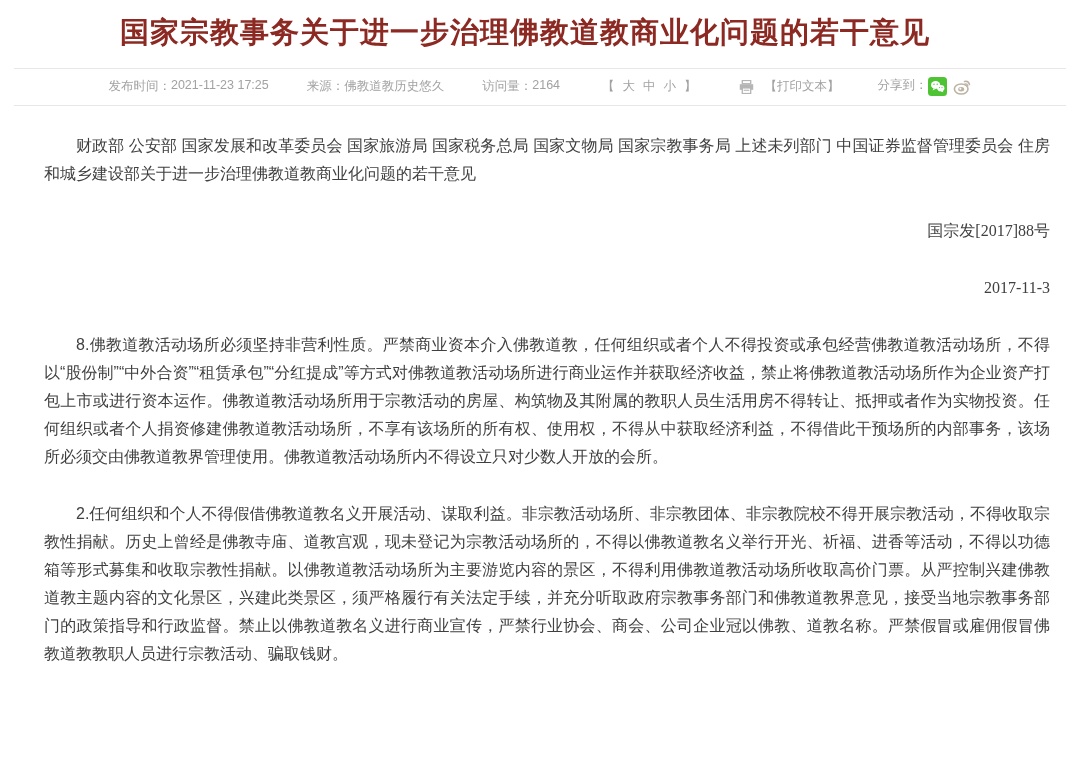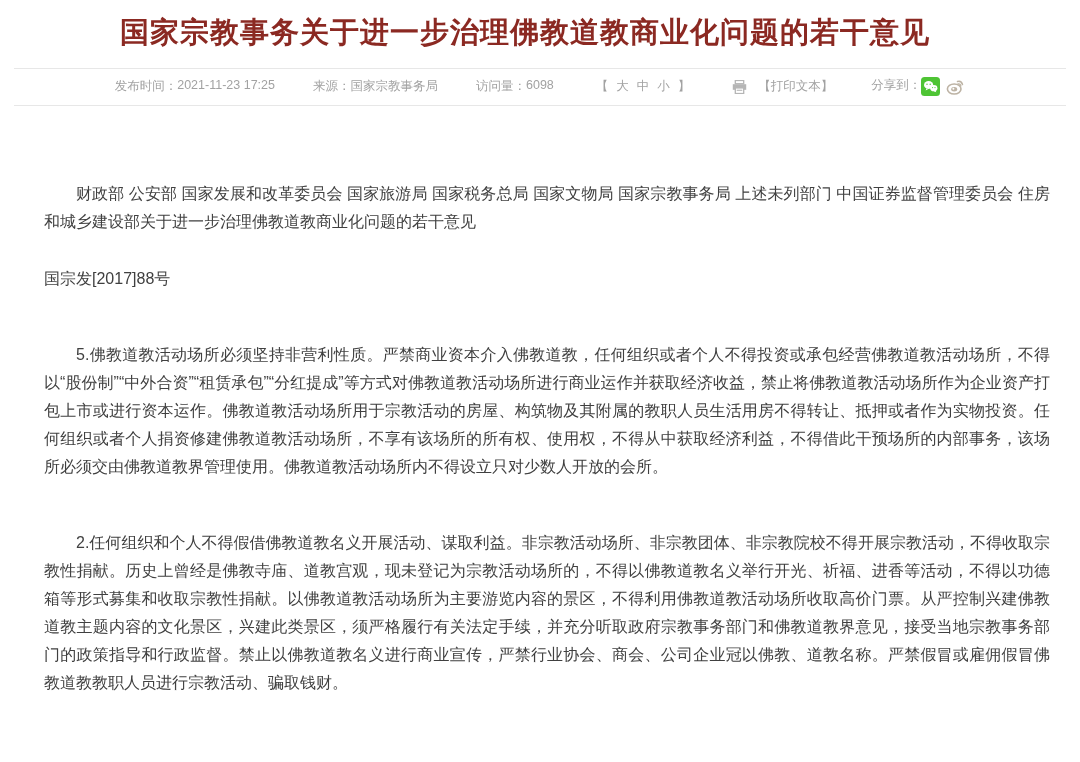--- a/index.html
+++ b/index.html
@@ -43,48 +43,48 @@
 
   
   .article {
     padding: 26px 30px 30px 44px;
     color: #404040;
     font-size: 16px;
     line-height: 28px;
     text-align: justify;
   }
   .article p { margin-bottom: 29px; }
-  .article p.indent { text-indent: 2em; margin-top: 48px; }
-  .article p.center { text-align: left; text-indent: 0; }
+  .article p.indent { text-indent: 2em; }
+  .article p.center { text-align: right; text-indent: 0; font-family: Liberation Serif, serif; }
   .article p:last-child { margin-bottom: 0; }
 </style>
 </head>
 <body>
 
 <div class="page">
 
   <div class="title-wrap">
     <h1 class="page-title">国家宗教事务关于进一步治理佛教道教商业化问题的若干意见</h1>
   </div>
 
   <div class="meta-bar">
 
     <span class="meta-item">
       <span>发布时间：</span>
         <span>2021-11-23 17:25</span>
     </span>
 
     <span class="meta-item">
       <span>来源：</span>
-        <span>国家宗教事务局</span>
+        <span>佛教道教历史悠久</span>
     </span>
 
     <span class="meta-item">
       <span>访问量：</span>
-        <span>6098</span>
+        <span>2164</span>
     </span>
 
     <span class="meta-item fontsize-ctl">
       <span class="bracket">【</span>
         <span>大</span>
         <span>中</span>
         <span>小</span>
         <span class="bracket">】</span>
     </span>
 
@@ -126,17 +126,18 @@
           </svg>
         </span>
       </span>
     </span>
 
   </div>
 
   <div class="article">
     <p class="indent">财政部 公安部 国家发展和改革委员会 国家旅游局 国家税务总局 国家文物局 国家宗教事务局 上述未列部门 中国证券监督管理委员会 住房和城乡建设部关于进一步治理佛教道教商业化问题的若干意见</p>
     <p class="center">国宗发[2017]88号</p>
-    <p class="indent">5.佛教道教活动场所必须坚持非营利性质。严禁商业资本介入佛教道教，任何组织或者个人不得投资或承包经营佛教道教活动场所，不得以“股份制”“中外合资”“租赁承包”“分红提成”等方式对佛教道教活动场所进行商业运作并获取经济收益，禁止将佛教道教活动场所作为企业资产打包上市或进行资本运作。佛教道教活动场所用于宗教活动的房屋、构筑物及其附属的教职人员生活用房不得转让、抵押或者作为实物投资。任何组织或者个人捐资修建佛教道教活动场所，不享有该场所的所有权、使用权，不得从中获取经济利益，不得借此干预场所的内部事务，该场所必须交由佛教道教界管理使用。佛教道教活动场所内不得设立只对少数人开放的会所。</p>
+    <p class="center">2017-11-3</p>
+    <p class="indent">8.佛教道教活动场所必须坚持非营利性质。严禁商业资本介入佛教道教，任何组织或者个人不得投资或承包经营佛教道教活动场所，不得以“股份制”“中外合资”“租赁承包”“分红提成”等方式对佛教道教活动场所进行商业运作并获取经济收益，禁止将佛教道教活动场所作为企业资产打包上市或进行资本运作。佛教道教活动场所用于宗教活动的房屋、构筑物及其附属的教职人员生活用房不得转让、抵押或者作为实物投资。任何组织或者个人捐资修建佛教道教活动场所，不享有该场所的所有权、使用权，不得从中获取经济利益，不得借此干预场所的内部事务，该场所必须交由佛教道教界管理使用。佛教道教活动场所内不得设立只对少数人开放的会所。</p>
     <p class="indent">2.任何组织和个人不得假借佛教道教名义开展活动、谋取利益。非宗教活动场所、非宗教团体、非宗教院校不得开展宗教活动，不得收取宗教性捐献。历史上曾经是佛教寺庙、道教宫观，现未登记为宗教活动场所的，不得以佛教道教名义举行开光、祈福、进香等活动，不得以功德箱等形式募集和收取宗教性捐献。以佛教道教活动场所为主要游览内容的景区，不得利用佛教道教活动场所收取高价门票。从严控制兴建佛教道教主题内容的文化景区，兴建此类景区，须严格履行有关法定手续，并充分听取政府宗教事务部门和佛教道教界意见，接受当地宗教事务部门的政策指导和行政监督。禁止以佛教道教名义进行商业宣传，严禁行业协会、商会、公司企业冠以佛教、道教名称。严禁假冒或雇佣假冒佛教道教教职人员进行宗教活动、骗取钱财。</p>
   </div>
 
 </div>
 
 </body></html>

